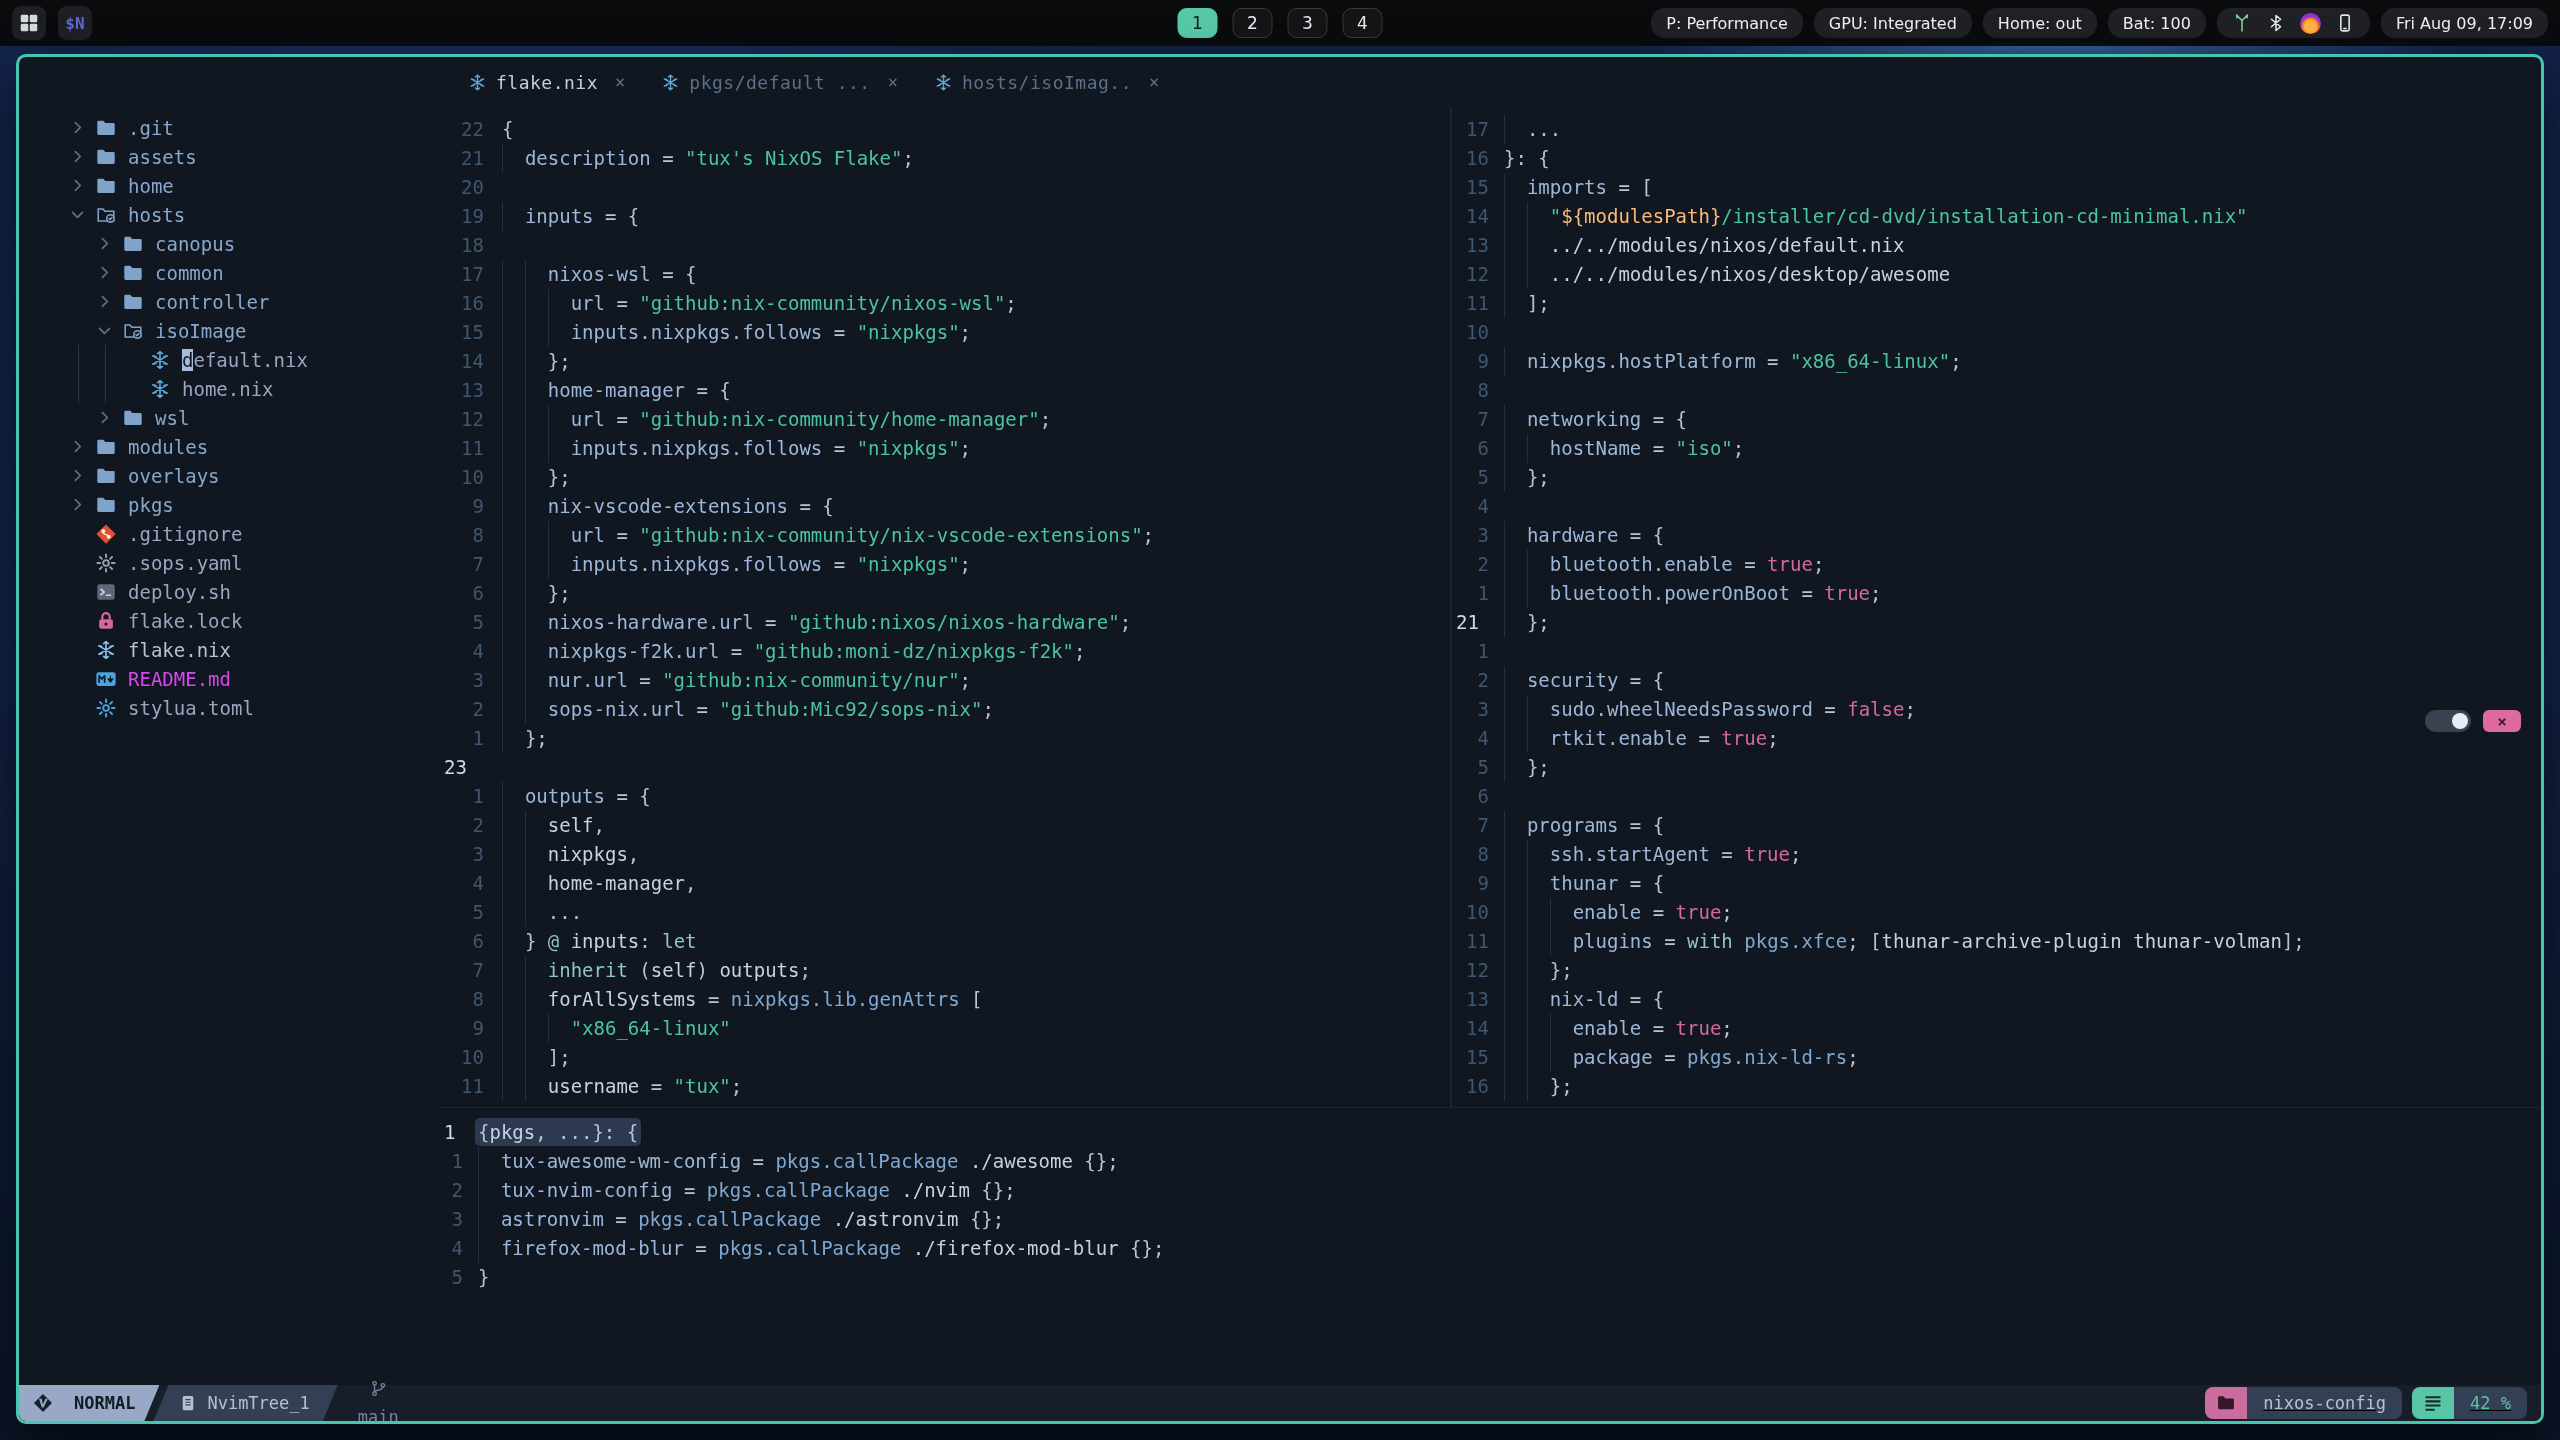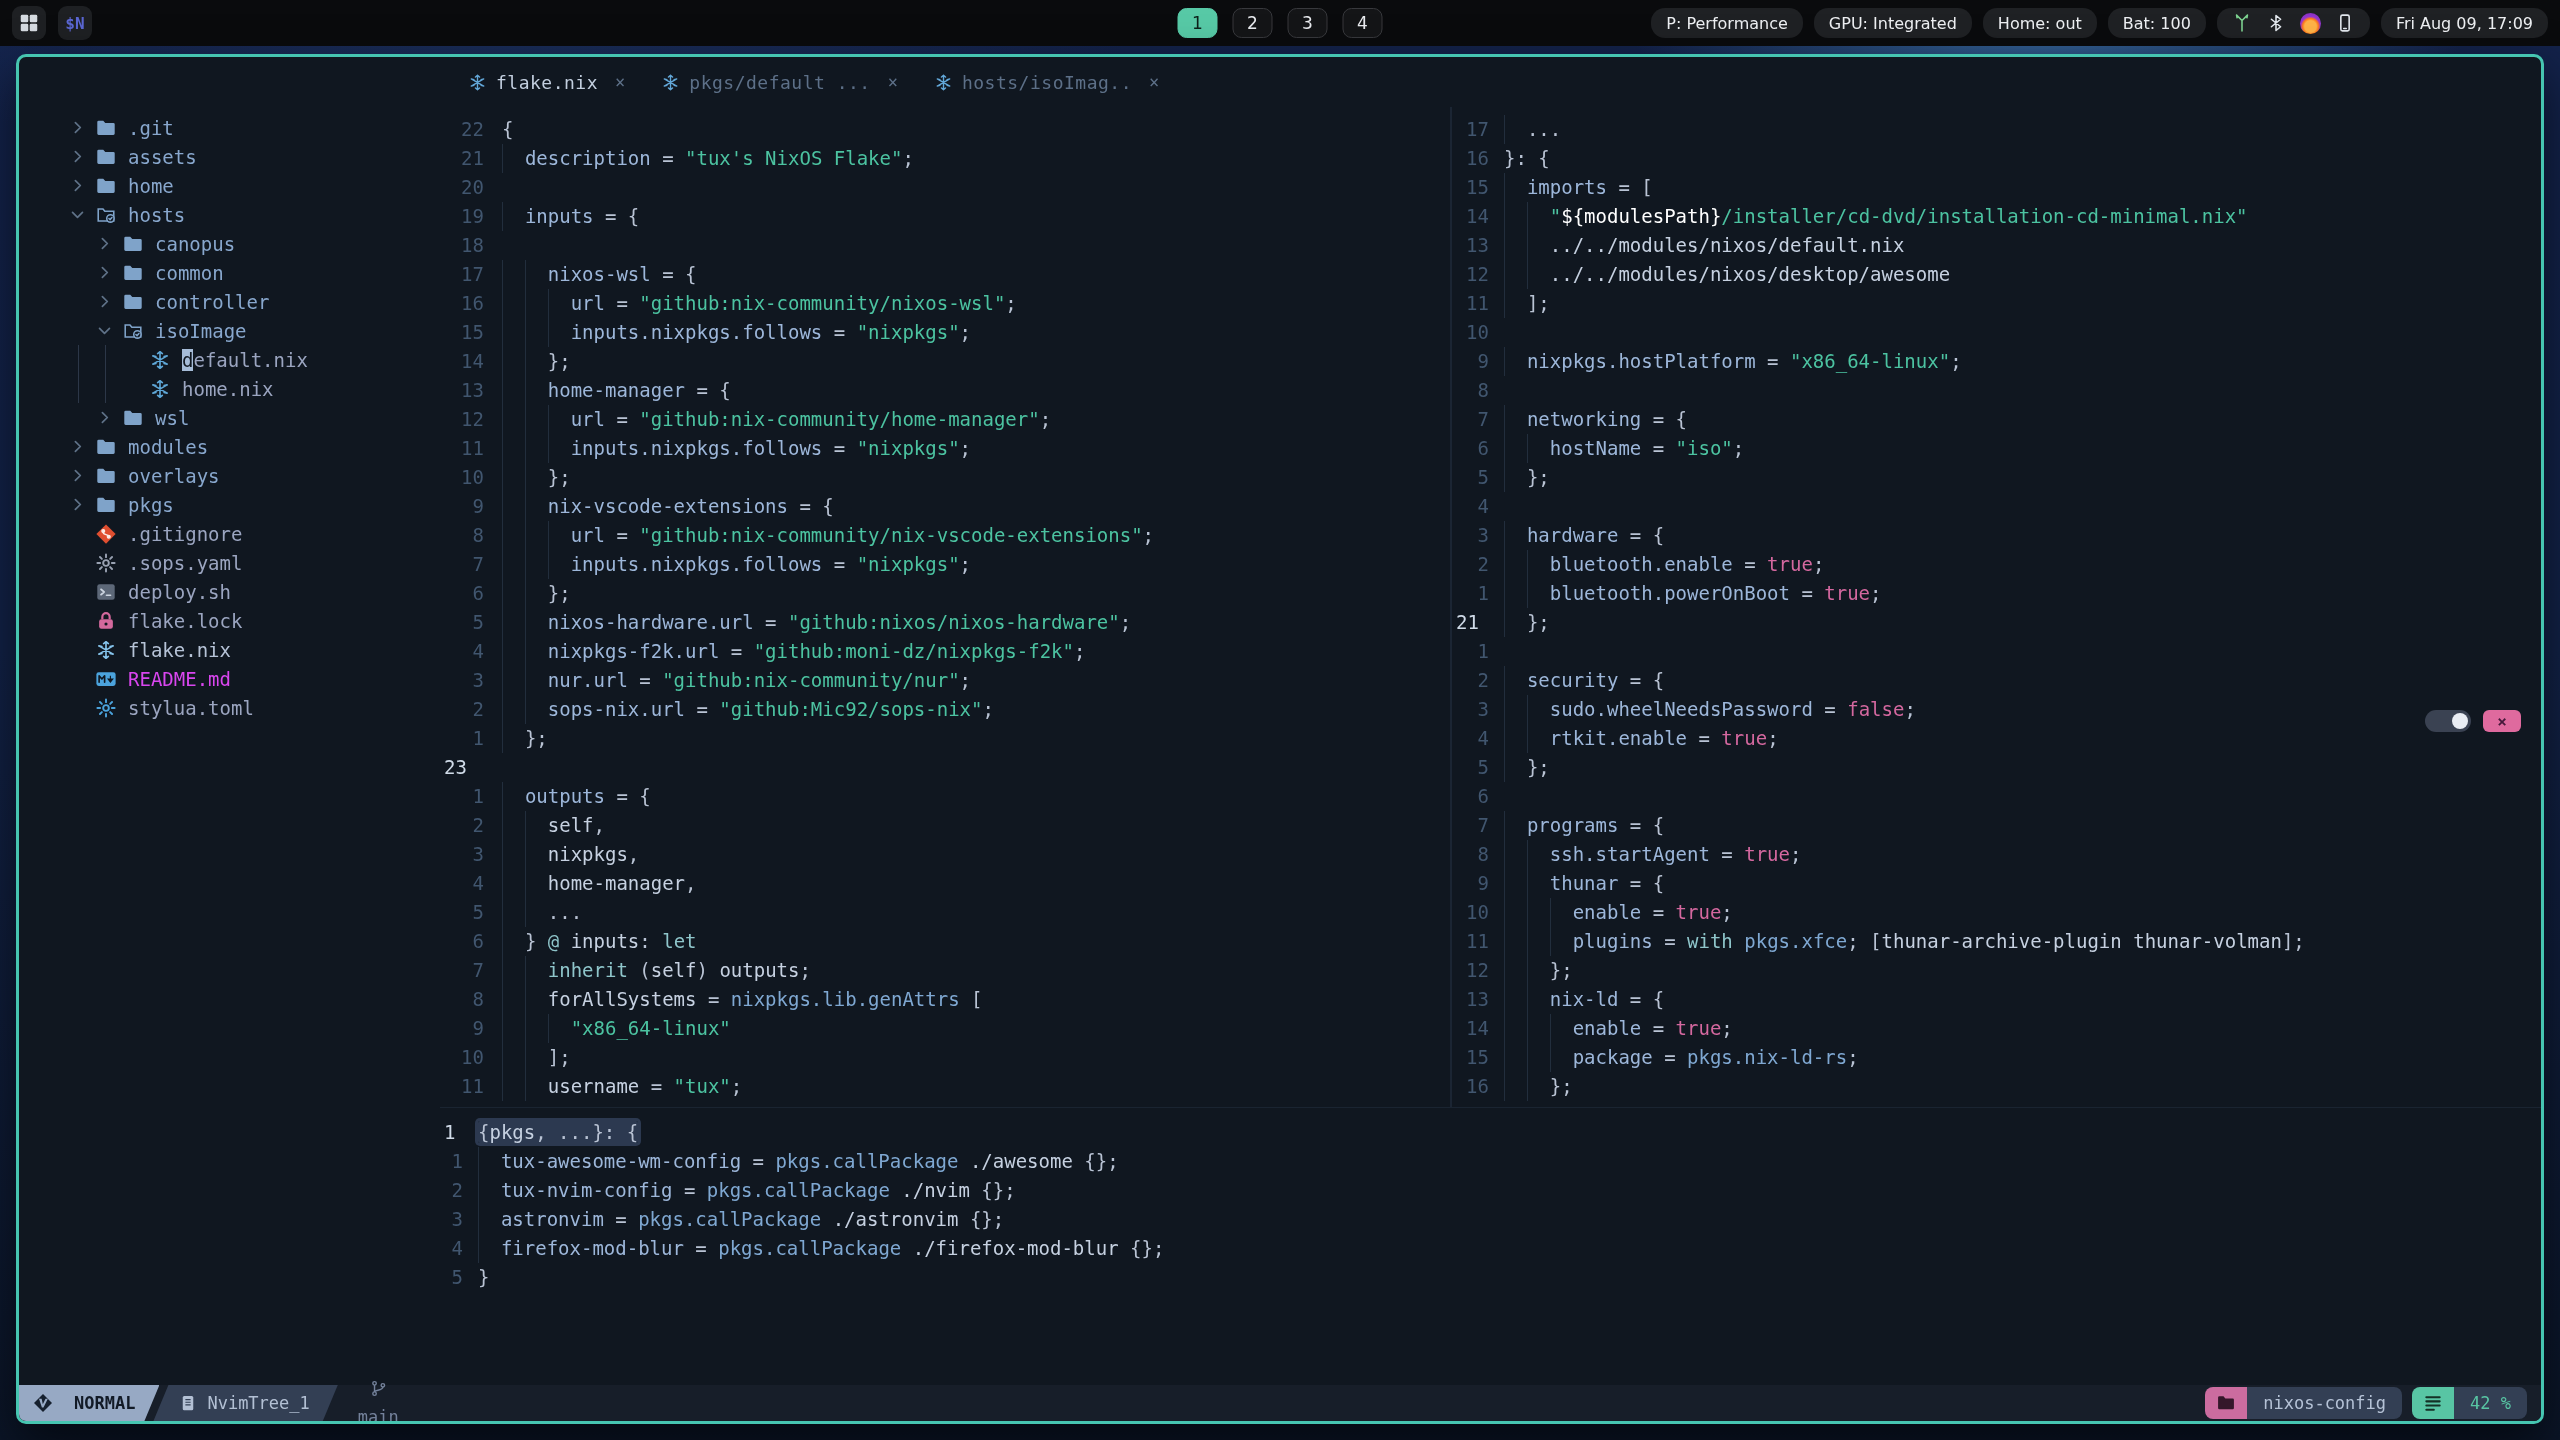--- a/index.html
+++ b/index.html
@@ -71,34 +71,34 @@
   .pane-bottom{flex:1;padding-top:10px;font-size:19px;line-height:29px;box-sizing:border-box;overflow:hidden;}
   .cline{display:flex;height:29px;white-space:pre;}
   .ln{color:#41566f;text-align:right;flex-shrink:0;box-sizing:border-box;}
   .pane-left .ln{width:56px;padding-right:12px;}
   .pane-right .ln{width:46px;padding-right:9px;}
   .pane-bottom .ln{width:32px;padding-right:9px;}
   .ln.cur{color:#d0dbe8;text-align:left;padding-left:4px;}
   .code{margin-left:6px;white-space:pre;}
   .ig{display:inline-block;width:2ch;height:29px;vertical-align:top;box-sizing:border-box;border-left:1px solid #222e3d;}
   .tk-p{color:#b9c3d4;} .tk-id{color:#9db7da;} .tk-wh{color:#c6d1e1;} .tk-st{color:#4cc3a1;}
-  .tk-bo{color:#d4689f;} .tk-kw{color:#8fc6cb;} .tk-fn{color:#7fa8d2;} .tk-ip{color:#ffffff;}
+  .tk-bo{color:#d4689f;} .tk-kw{color:#8fc6cb;} .tk-fn{color:#7fa8d2;} .tk-ip{color:#fdba74;}
   .hlwrap{background:#2c3950;box-shadow:0 0 0 3px #2c3950;border-radius:2px;}
   
   .statusline{height:36px;background:#171e29;display:flex;align-items:center;font-size:17px;flex-shrink:0;}
   .seg-mode{background:#97a9c4;color:#121a26;font-weight:bold;height:36px;display:flex;align-items:center;
     gap:21px;padding:0 24px 0 14px;clip-path:polygon(0 0,100% 0,calc(100% - 15px) 100%,0 100%);}
   .seg-mode .ic{color:#16202e;} .seg-mode .ic svg{width:20px;height:20px;}
   .seg-buf{background:#333f54;color:#b3c0d4;height:36px;display:flex;align-items:center;gap:10px;
     padding:0 28px 0 26px;clip-path:polygon(15px 0,100% 0,calc(100% - 15px) 100%,0 100%);margin-left:-6px;}
   .seg-buf .ic svg{width:18px;height:18px;}
   .seg-branch{color:#74829b;display:flex;align-items:center;gap:9px;margin-left:20px;flex-direction:column;}
   .seg-branch .ic svg{width:19px;height:19px;}
   .sl-right{margin-left:auto;display:flex;align-items:center;gap:10px;margin-right:14px;}
-  .capgroup{display:flex;height:32px;border-radius:8px;overflow:hidden;}
+  .capgroup{display:flex;height:32px;border-radius:8px;overflow:hidden;text-decoration:underline;}
   .cap{width:42px;display:flex;align-items:center;justify-content:center;}
   .cap svg{width:20px;height:20px;}
   .cap-pink{background:#cb6c9f;color:#35172a;}
   .cap-teal{background:#58c5a4;color:#143126;}
   .caplbl{background:#333f54;display:flex;align-items:center;padding:0 16px;color:#b5c2d6;}
   .caplbl.teal{color:#58c5a4;}
 </style>
 </head>
 <body>
 

